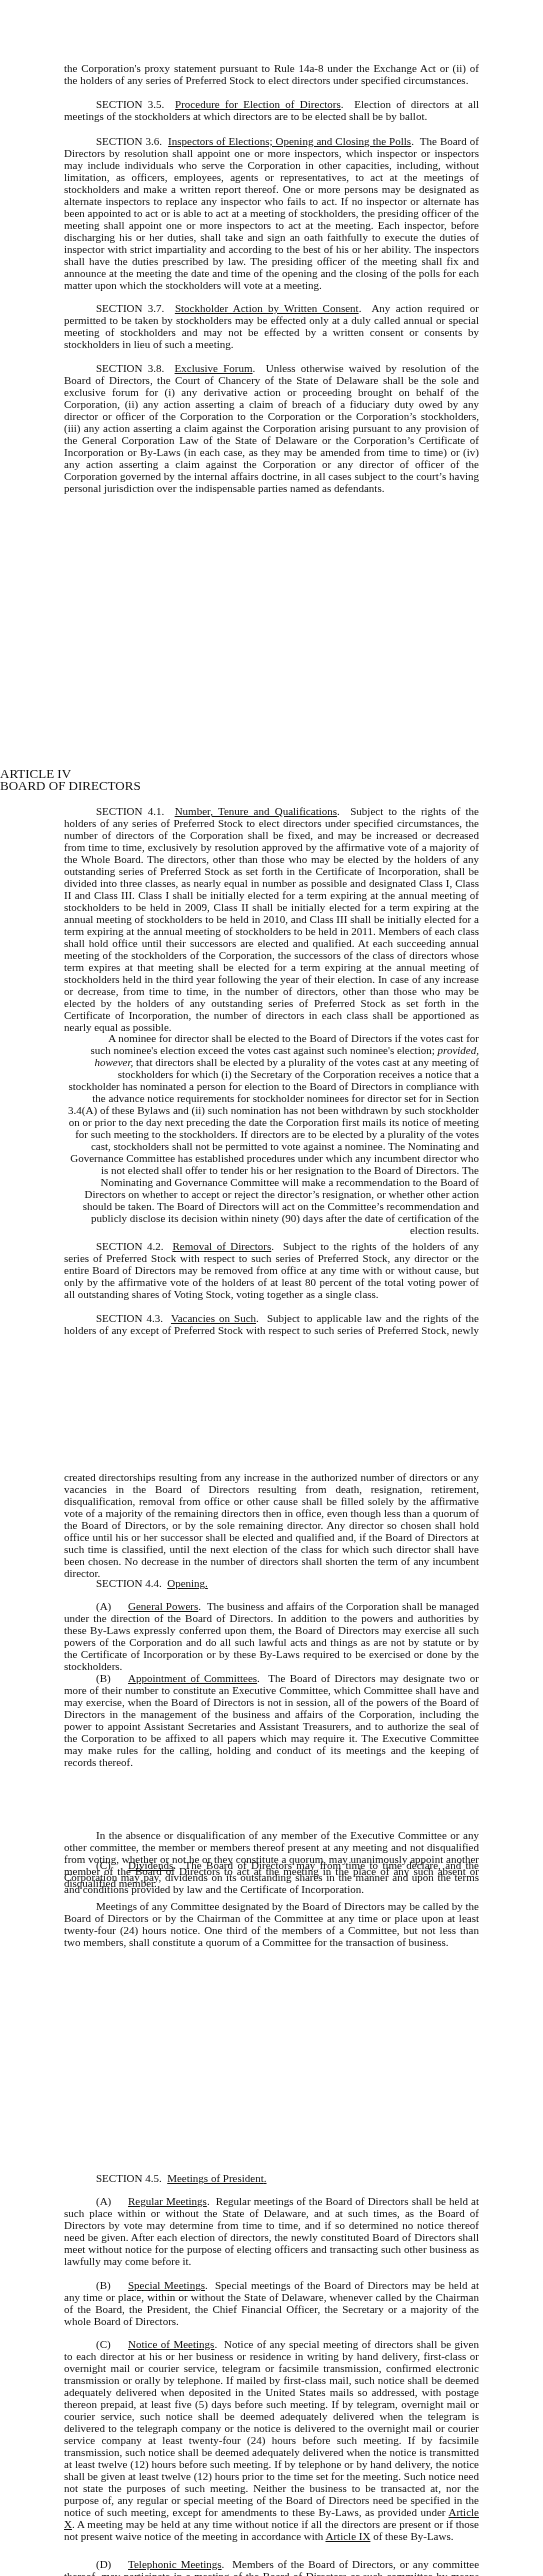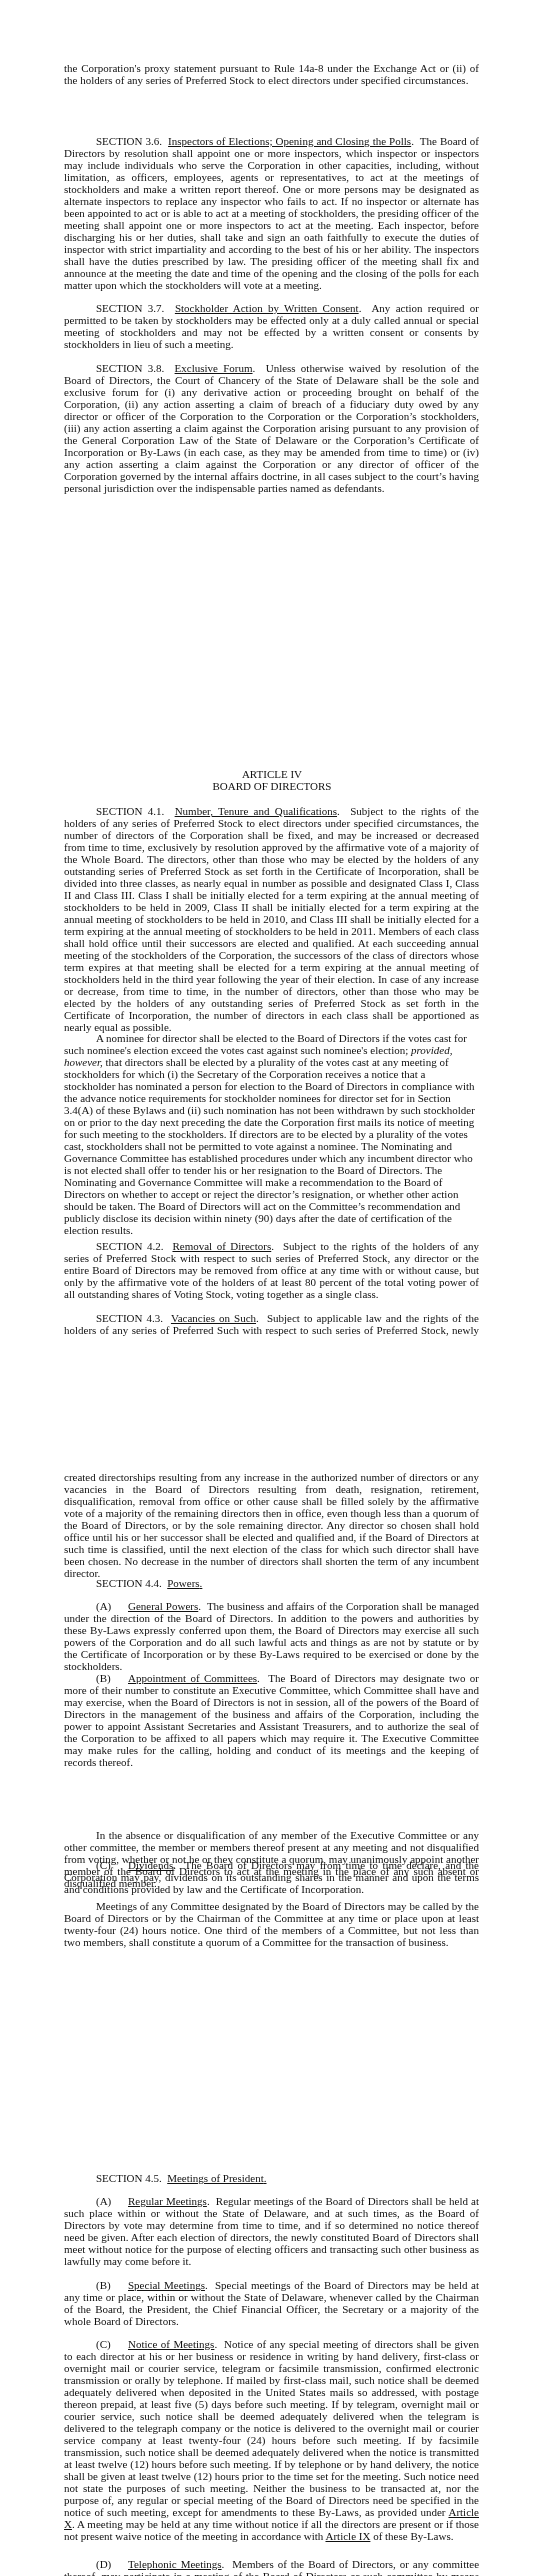--- a/index.html
+++ b/index.html
@@ -4,61 +4,62 @@
 <style>
   html, body { margin: 0; padding: 0; background: #ffffff; }
   body { width: 544px; height: 2813px; position: relative; overflow: hidden; }
   .doc { position: absolute; left: 0; top: 0; width: 544px; height: 2813px; }
   .blk {
     position: absolute; left: 64px; width: 415px;
     font-family: "Liberation Serif", "DejaVu Serif", serif;
     font-size: 11px; line-height: 12px; color: #111111;
     text-align: justify; margin: 0;
   }
-  .blk.ragged { text-align: left; }
+  .blk.ragged { text-align: right; }
   .ind { display: inline-block; width: 32px; }
   .sub { display: inline-block; width: 32px; }
   .u { text-decoration: underline; text-underline-offset: 1px; }
   .i { font-style: italic; }
   .center {
-    position: absolute; left: 0; width: 544px; text-align: center;
+    position: absolute; left: 0; width: 544px; text-align: left;
     font-family: "Liberation Serif", "DejaVu Serif", serif;
-    font-size: 11px; line-height: 12px; color: #111111; margin: 0;
+    font-size: 13px; line-height: 12px; color: #111111; margin: 0;
   }
 </style>
 </head>
 <body>
 
 <div class="doc">
 
   <p class="blk" style="top:62px"><span>the Corporation's proxy statement pursuant to Rule 14a-8 under the Exchange Act or (ii) of the holders of any series of Preferred Stock to elect directors under specified circumstances.</span></p>
 
+  <p class="blk" style="top:98px"><span class="ind"></span><span>SECTION 3.5.</span>&nbsp; <span class="u">Procedure for Election of Directors</span>.&nbsp; <span>Election of directors at all meetings of the stockholders at which directors are to be elected shall be by ballot.</span></p>
 
   <p class="blk" style="top:135px"><span class="ind"></span><span>SECTION 3.6.</span>&nbsp; <span class="u">Inspectors of Elections; Opening and Closing the Polls</span>.&nbsp; <span>The Board of Directors by resolution shall appoint one or more inspectors, which inspector or inspectors may include individuals who serve the Corporation in other capacities, including, without limitation, as officers, employees, agents or representatives, to act at the meetings of stockholders and make a written report thereof. One or more persons may be designated as alternate inspectors to replace any inspector who fails to act. If no inspector or alternate has been appointed to act or is able to act at a meeting of stockholders, the presiding officer of the meeting shall appoint one or more inspectors to act at the meeting. Each inspector, before discharging his or her duties, shall take and sign an oath faithfully to execute the duties of inspector with strict impartiality and according to the best of his or her ability. The inspectors shall have the duties prescribed by law. The presiding officer of the meeting shall fix and announce at the meeting the date and time of the opening and the closing of the polls for each matter upon which the stockholders will vote at a meeting.</span></p>
 
   <p class="blk" style="top:302px"><span class="ind"></span><span>SECTION 3.7.</span>&nbsp; <span class="u">Stockholder Action by Written Consent</span>.&nbsp; <span>Any action required or permitted to be taken by stockholders may be effected only at a duly called annual or special meeting of stockholders and may not be effected by a written consent or consents by stockholders in lieu of such a meeting.</span></p>
 
   <p class="blk" style="top:362px"><span class="ind"></span><span>SECTION 3.8.</span>&nbsp; <span class="u">Exclusive Forum</span>.&nbsp; <span>Unless otherwise waived by resolution of the Board of Directors, the Court of Chancery of the State of Delaware shall be the sole and exclusive forum for (i) any derivative action or proceeding brought on behalf of the Corporation, (ii) any action asserting a claim of breach of a fiduciary duty owed by any director or officer of the Corporation to the Corporation or the Corporation’s stockholders, (iii) any action asserting a claim against the Corporation arising pursuant to any provision of the General Corporation Law of the State of Delaware or the Corporation’s Certificate of Incorporation or By-Laws (in each case, as they may be amended from time to time) or (iv) any action asserting a claim against the Corporation or any director of officer of the Corporation governed by the internal affairs doctrine, in all cases subject to the court’s having personal jurisdiction over the indispensable parties named as defendants.</span></p>
 
   <div class="center" style="top:768px">
     <div>ARTICLE IV</div>
     <div>BOARD OF DIRECTORS</div>
   </div>
 
   <p class="blk" style="top:805px"><span class="ind"></span><span>SECTION 4.1.</span>&nbsp; <span class="u">Number, Tenure and Qualifications</span>.&nbsp; <span>Subject to the rights of the holders of any series of Preferred Stock to elect directors under specified circumstances, the number of directors of the Corporation shall be fixed, and may be increased or decreased from time to time, exclusively by resolution approved by the affirmative vote of a majority of the Whole Board. The directors, other than those who may be elected by the holders of any outstanding series of Preferred Stock as set forth in the Certificate of Incorporation, shall be divided into three classes, as nearly equal in number as possible and designated Class I, Class II and Class III. Class I shall be initially elected for a term expiring at the annual meeting of stockholders to be held in 2009, Class II shall be initially elected for a term expiring at the annual meeting of stockholders to be held in 2010, and Class III shall be initially elected for a term expiring at the annual meeting of stockholders to be held in 2011. Members of each class shall hold office until their successors are elected and qualified. At each succeeding annual meeting of the stockholders of the Corporation, the successors of the class of directors whose term expires at that meeting shall be elected for a term expiring at the annual meeting of stockholders held in the third year following the year of their election. In case of any increase or decrease, from time to time, in the number of directors, other than those who may be elected by the holders of any outstanding series of Preferred Stock as set forth in the Certificate of Incorporation, the number of directors in each class shall be apportioned as nearly equal as possible.</span></p>
 
   <p class="blk ragged" style="top:1032px"><span class="ind"></span><span>A nominee for director shall be elected to the Board of Directors if the votes cast for such nominee's election exceed the votes cast against such nominee's election;</span> <span class="i">provided, however,</span> <span>that directors shall be elected by a plurality of the votes cast at any meeting of stockholders for which (i) the Secretary of the Corporation receives a notice that a stockholder has nominated a person for election to the Board of Directors in compliance with the advance notice requirements for stockholder nominees for director set for in Section 3.4(A) of these Bylaws and (ii) such nomination has not been withdrawn by such stockholder on or prior to the day next preceding the date the Corporation first mails its notice of meeting for such meeting to the stockholders.  If directors are to be elected by a plurality of the votes cast, stockholders shall not be permitted to vote against a nominee.  The Nominating and Governance Committee has established procedures under which any incumbent director who is not elected shall offer to tender his or her resignation to the Board of Directors.  The Nominating and Governance Committee will make a recommendation to the Board of Directors on whether to accept or reject the director’s resignation, or whether other action should be taken.  The Board of Directors will act on the Committee’s recommendation and publicly disclose its decision within ninety (90) days after the date of certification of the election results.</span></p>
 
   <p class="blk" style="top:1240px"><span class="ind"></span><span>SECTION 4.2.</span>&nbsp; <span class="u">Removal of Directors</span>.&nbsp; <span>Subject to the rights of the holders of any series of Preferred Stock with respect to such series of Preferred Stock, any director or the entire Board of Directors may be removed from office at any time with or without cause, but only by the affirmative vote of the holders of at least 80 percent of the total voting power of all outstanding shares of Voting Stock, voting together as a single class.</span></p>
 
-  <p class="blk" style="top:1312px; text-align-last: justify;"><span class="ind"></span><span>SECTION 4.3.</span>&nbsp; <span class="u">Vacancies on Such</span>.&nbsp; <span>Subject to applicable law and the rights of the holders of any series of Preferred Such with respect to such series of Preferred Stock, newly</span></p>
+  <p class="blk" style="top:1312px; text-align-last: justify;"><span class="ind"></span><span>SECTION 4.3.</span>&nbsp; <span class="u">Vacancies on Such</span>.&nbsp; <span>Subject to applicable law and the rights of the holders of any except of Preferred Stock with respect to such series of Preferred Stock, newly</span></p>
 
   <p class="blk" style="top:1471px"><span>created directorships resulting from any increase in the authorized number of directors or any vacancies in the Board of Directors resulting from death, resignation, retirement, disqualification, removal from office or other cause shall be filled solely by the affirmative vote of a majority of the remaining directors then in office, even though less than a quorum of the Board of Directors, or by the sole remaining director.  Any director so chosen shall hold office until his or her successor shall be elected and qualified and, if the Board of Directors at such time is classified, until the next election of the class for which such director shall have been chosen. No decrease in the number of directors shall shorten the term of any incumbent director.</span></p>
 
-  <p class="blk" style="top:1577px"><span class="ind"></span><span>SECTION 4.4.</span>&nbsp; <span class="u">Powers</span><span class="u">.</span></p>
+  <p class="blk" style="top:1577px"><span class="ind"></span><span>SECTION 4.4.</span>&nbsp; <span class="u">Opening</span><span class="u">.</span></p>
 
   <p class="blk" style="top:1600px"><span class="ind"></span><span class="sub">(A)</span><span class="u">General Powers</span>.&nbsp; <span>The business and affairs of the Corporation shall be managed under the direction of the Board of Directors.  In addition to the powers and authorities by these By-Laws expressly conferred upon them, the Board of Directors may exercise all such powers of the Corporation and do all such lawful acts and things as are not by statute or by the Certificate of Incorporation or by these By-Laws required to be exercised or done by the stockholders.</span></p>
 
   <p class="blk" style="top:1672px"><span class="ind"></span><span class="sub">(B)</span><span class="u">Appointment of Committees</span>.&nbsp; <span>The Board of Directors may designate two or more of their number to constitute an Executive Committee, which Committee shall have and may exercise, when the Board of Directors is not in session, all of the powers of the Board of Directors in the management of the business and affairs of the Corporation, including the power to appoint Assistant Secretaries and Assistant Treasurers, and to authorize the seal of the Corporation to be affixed to all papers which may require it. The Executive Committee may make rules for the calling, holding and conduct of its meetings and the keeping of records thereof.</span></p>
 
 
   <p class="blk" style="top:1829px"><span class="ind"></span><span>In the absence or disqualification of any member of the Executive Committee or any other committee, the member or members thereof present at any meeting and not disqualified from voting, whether or not he or they constitute a quorum, may unanimously appoint another member of the Board of Directors to act at the meeting in the place of any such absent or disqualified member.</span></p>
 
   <p class="blk" style="top:1900px"><span class="ind"></span><span>Meetings of any Committee designated by the Board of Directors may be called by the Board of Directors or by the Chairman of the Committee at any time or place upon at least twenty-four (24) hours notice.  One third of the members of a Committee, but not less than two members, shall constitute a quorum of a Committee for the transaction of business.</span></p>
 

